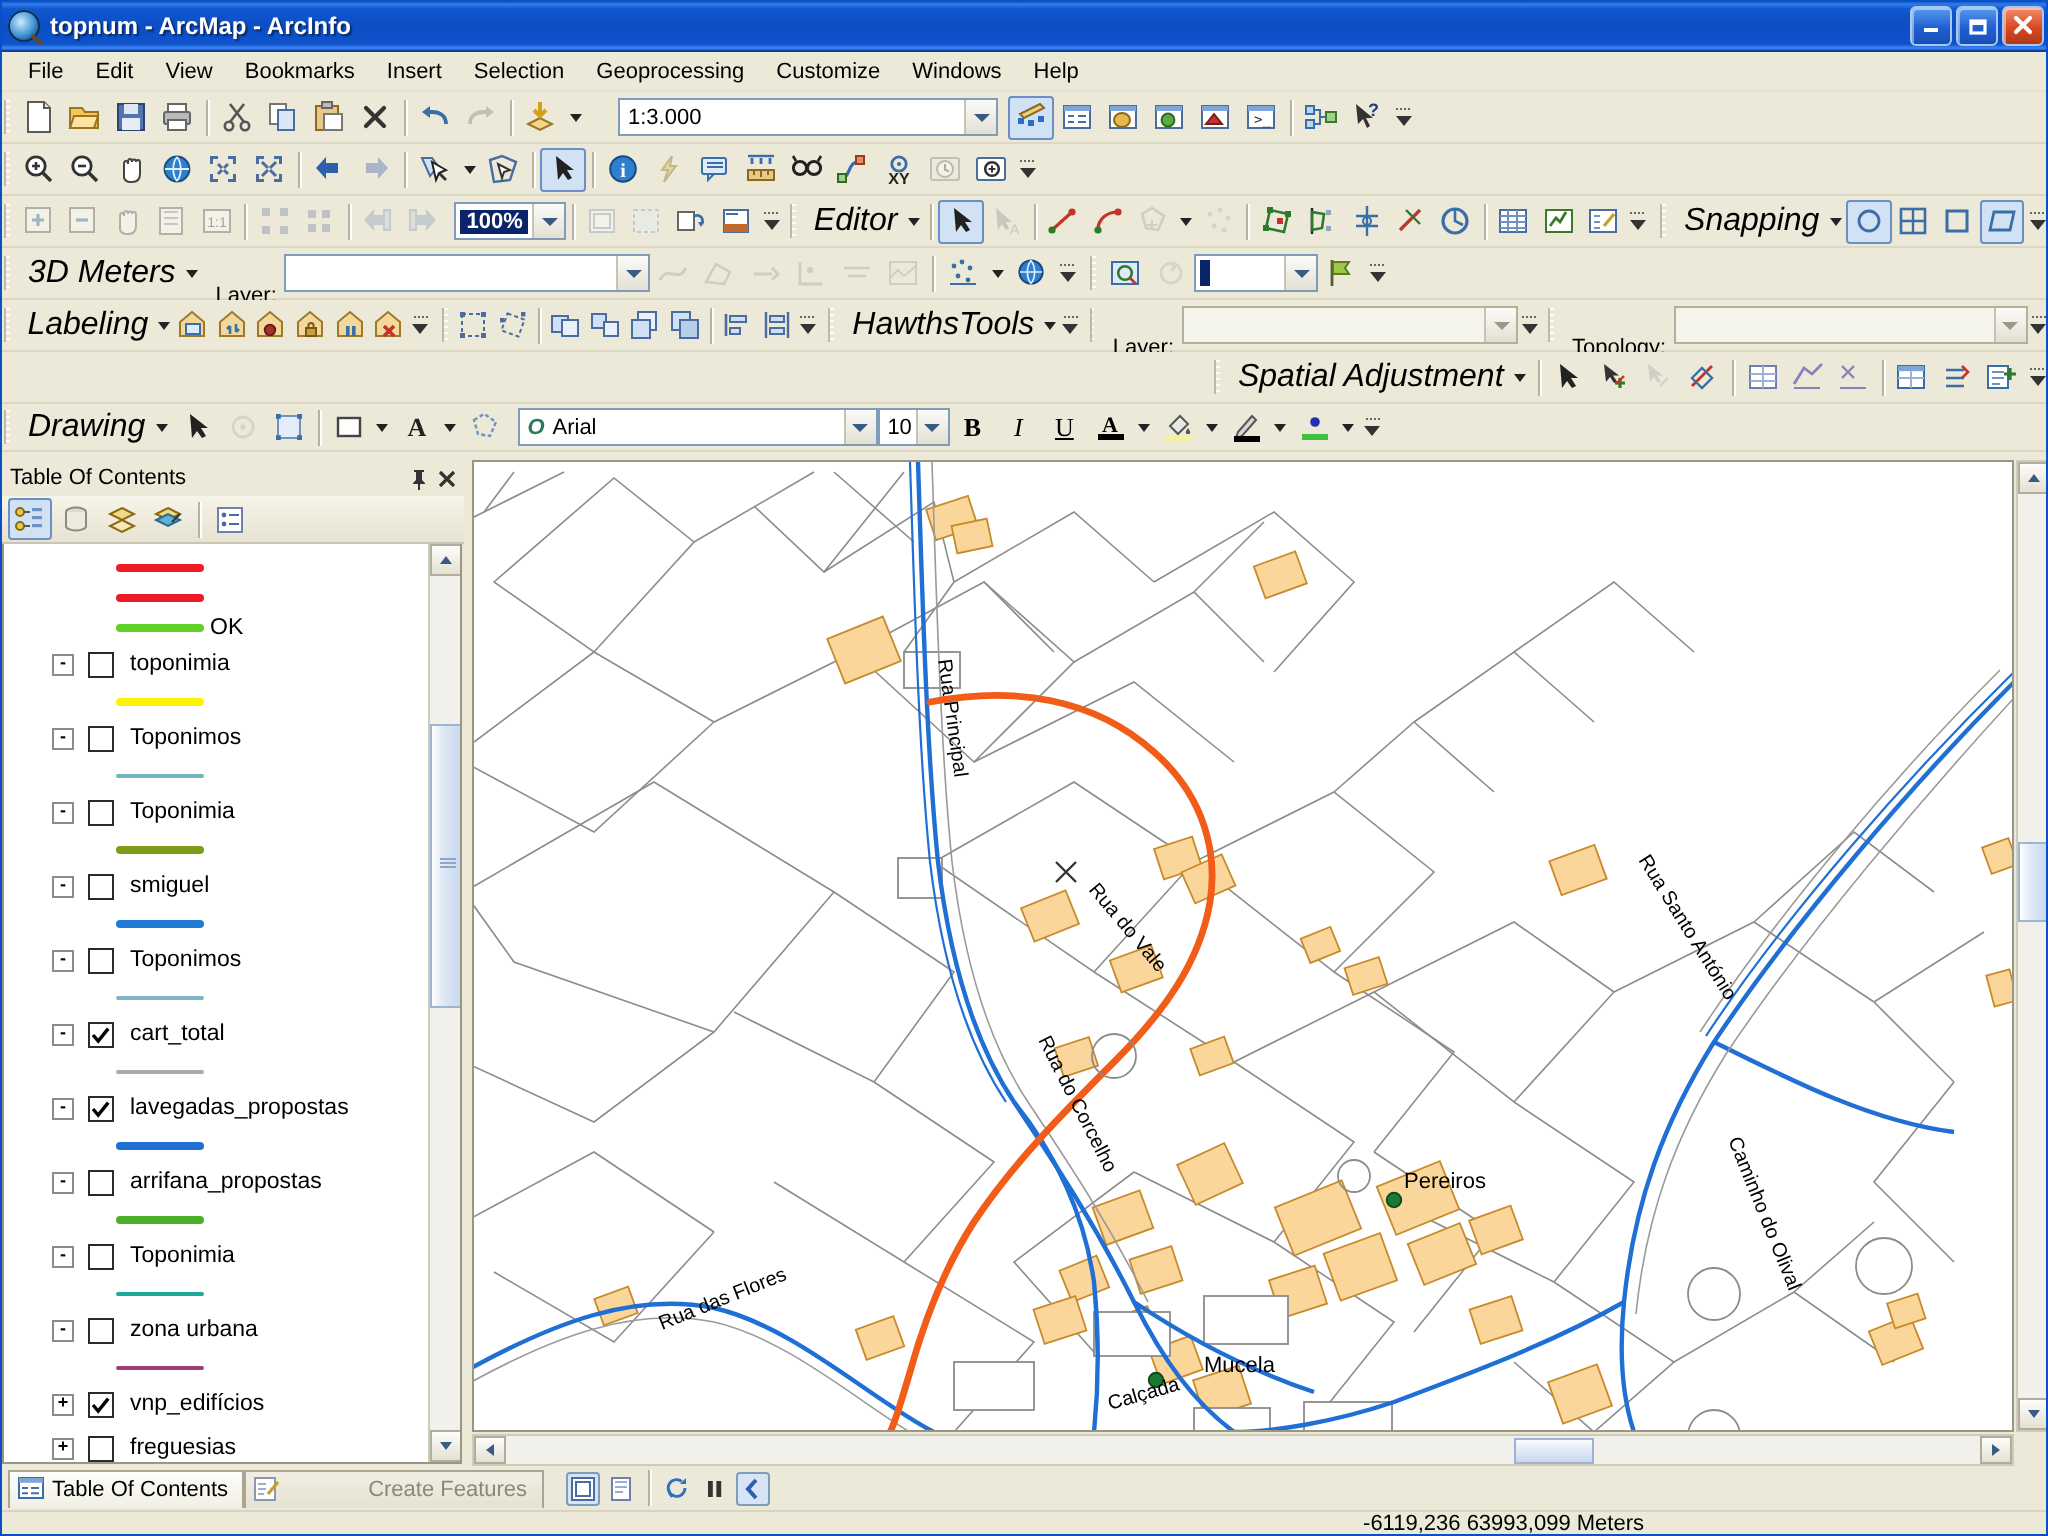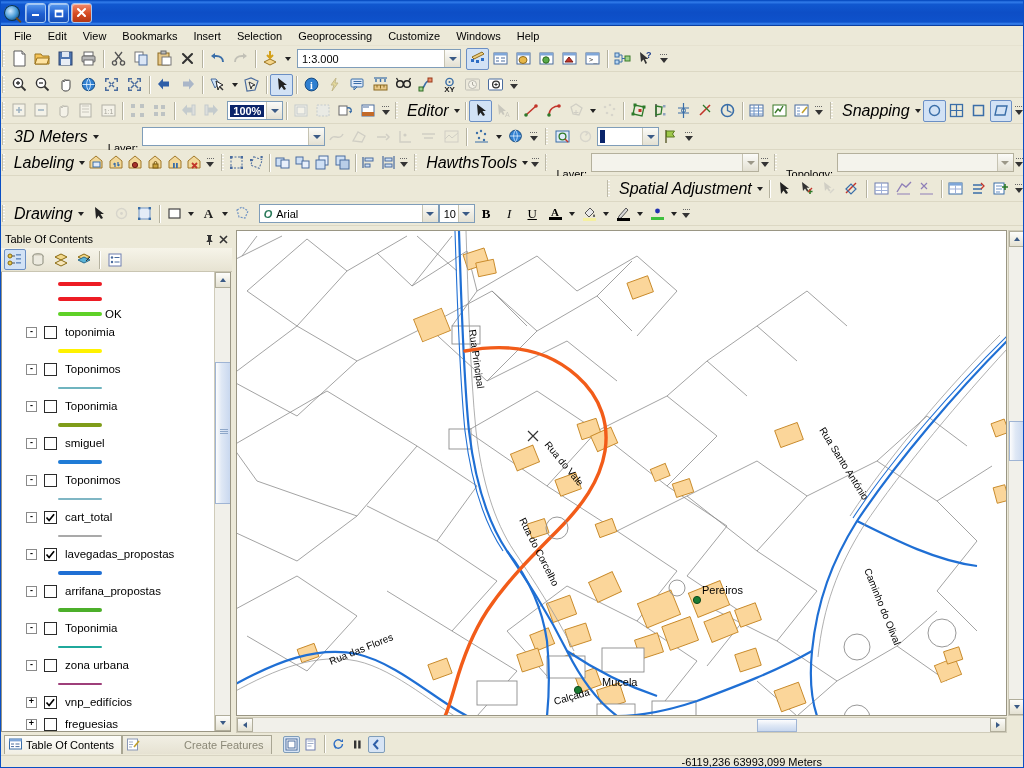--- a/index.html
+++ b/index.html
@@ -205,20 +205,21 @@
   .mlabel { font-family:"Liberation Sans", sans-serif; font-size:10px; fill:#000; }
   .mlabel.big { font-size:11px; }
 </style>
 </head>
 <body>
 
 <div id="app">
 
   <div class="titlebar">
     <div class="title-icon"></div>
+    <div class="title-text">topnum - ArcMap - ArcInfo</div>
     <div class="title-buttons">
       <div class="tbtn">
         <svg width="9" height="9" viewBox="0 0 9 9">
             <rect x="1" y="6" width="7" height="2" fill="#fff"></rect>
           </svg>
       </div>
       <div class="tbtn">
         <svg width="10" height="10" viewBox="0 0 10 10">
             <rect x="1.5" y="2.5" width="7" height="6" fill="none" stroke="#fff" stroke-width="1.6"></rect>
             <rect x="1.5" y="2.5" width="7" height="2" fill="#fff"></rect>
@@ -315,21 +316,21 @@
       </div>
     <div class="sep"></div>
     <div class="tbtn2">
       <svg width="17" height="17" viewBox="0 0 17 17">
           <path d="M8 9L2 12l6 3 6-3z" fill="#f5d58a" stroke="#9a7420"></path>
           <path d="M8 1v7M5 5l3 3 3-3" stroke="#d4a017" stroke-width="2" fill="none"></path>
         </svg>
       </div>
     <div class="dd"></div>
 
-    <div class="combo" style="width:164px;margin-left:4px;">
+    <div class="combo" style="width:190px;margin-left:16px;">
       <span>1:3.000</span>
       <span class="arrow"></span>
     </div>
 
     <div class="tbtn2 on" style="margin-left:5px;">
       <svg width="17" height="17" viewBox="0 0 17 17">
           <rect x="2" y="9" width="3" height="3" fill="#2c6cc4"></rect>
           <rect x="7" y="10" width="3" height="3" fill="#2c6cc4"></rect>
           <rect x="12" y="8" width="3" height="3" fill="#2c6cc4"></rect>
           <path d="M3 7l10-5 2 2-10 5z" fill="#f0d080" stroke="#8b6a20"></path>

